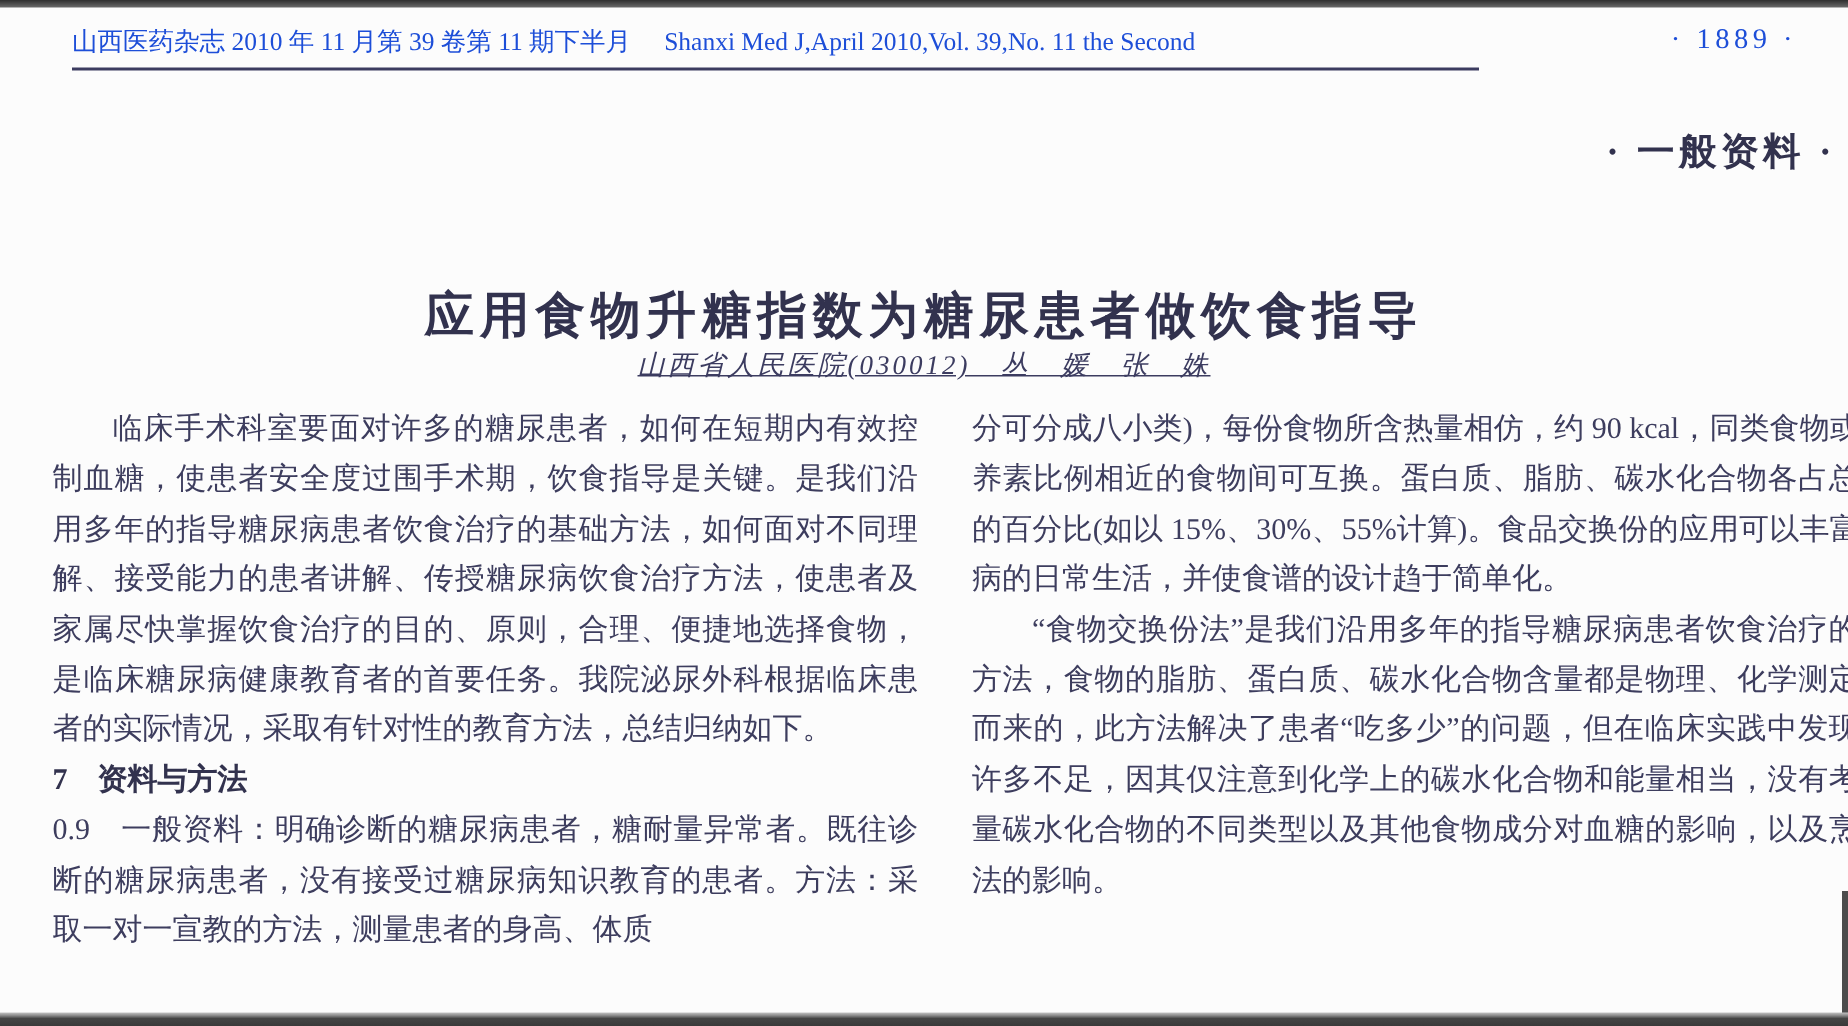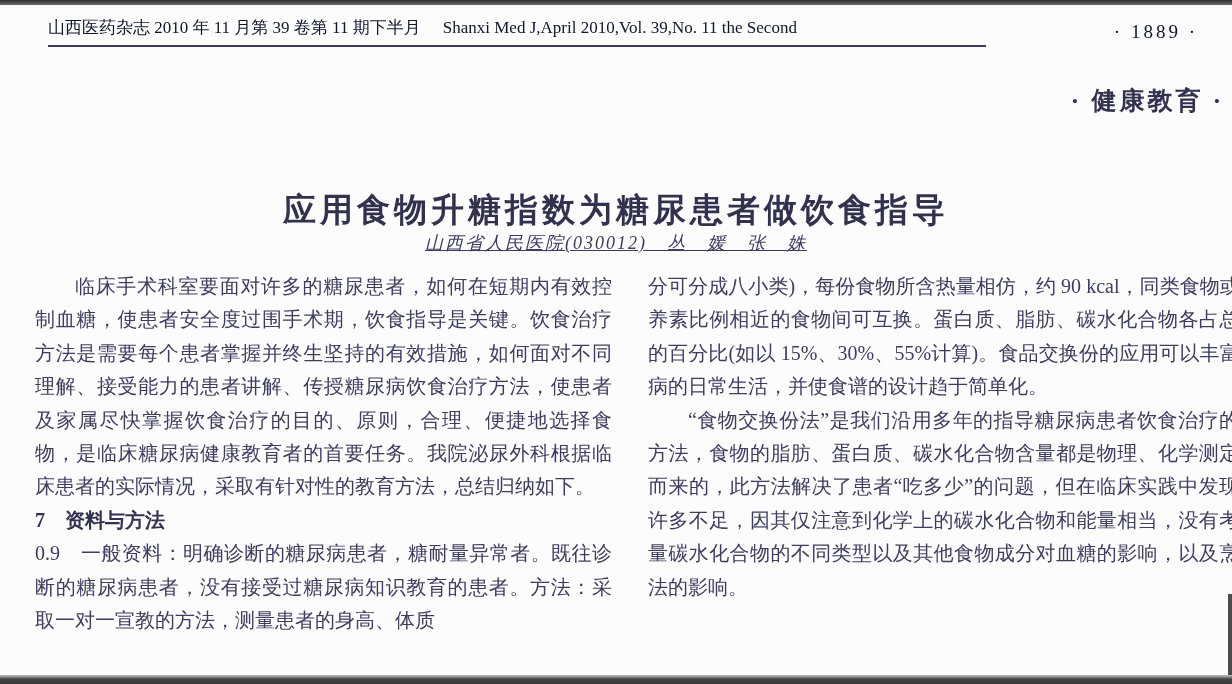--- a/index.html
+++ b/index.html
@@ -25,23 +25,23 @@
     position: absolute; bottom: 0; left: 0; right: 0; height: 9px;
     background: linear-gradient(to bottom, #c4c4c4 0px, #8a8a8a 2px, #454545 4px, #3a3a3a 100%);
   }
   .edge-right {
     position: absolute; right: 0; bottom: 0; width: 4px; height: 90px;
     background: #4c4c4c;
   }
   
   .running-head {
     position: absolute; top: 16px; left: 48px; right: 20px;
-    display: flex; align-items: center;
+    display: flex; align-items: flex-start;
     font-size: 17px;
-    color: #0f172a;
+    color: #1d4ed8;
     gap: 16px;
   }
   .running-head .rule-part {
     display: flex; align-items: baseline; gap: 22px;
     border-bottom: 2px solid #3c3c60;
     padding-bottom: 6px;
     width: 938px;
   }
   .running-head .page-marker {
     margin-left: auto;
@@ -101,29 +101,29 @@
   <div class="edge-top"></div>
 
   <div class="running-head">
     <div class="rule-part">
       <span>山西医药杂志 2010 年 11 月第 39 卷第 11 期下半月</span>
       <span>Shanxi Med J,April 2010,Vol. 39,No. 11 the Second</span>
     </div>
     <span class="page-marker">· 1889 ·</span>
   </div>
 
-  <div class="section-label">· 健康教育 ·</div>
+  <div class="section-label">· 一般资料 ·</div>
 
   <h1 class="article-title">应用食物升糖指数为糖尿患者做饮食指导</h1>
 
   <div class="byline">山西省人民医院(030012)　丛　媛　张　姝</div>
 
   <div class="columns">
     <div class="col col-left">
-      <p class="indent">临床手术科室要面对许多的糖尿患者，如何在短期内有效控制血糖，使患者安全度过围手术期，饮食指导是关键。饮食治疗方法是需要每个患者掌握并终生坚持的有效措施，如何面对不同理解、接受能力的患者讲解、传授糖尿病饮食治疗方法，使患者及家属尽快掌握饮食治疗的目的、原则，合理、便捷地选择食物，是临床糖尿病健康教育者的首要任务。我院泌尿外科根据临床患者的实际情况，采取有针对性的教育方法，总结归纳如下。</p>
+      <p class="indent">临床手术科室要面对许多的糖尿患者，如何在短期内有效控制血糖，使患者安全度过围手术期，饮食指导是关键。是我们沿用多年的指导糖尿病患者饮食治疗的基础方法，如何面对不同理解、接受能力的患者讲解、传授糖尿病饮食治疗方法，使患者及家属尽快掌握饮食治疗的目的、原则，合理、便捷地选择食物，是临床糖尿病健康教育者的首要任务。我院泌尿外科根据临床患者的实际情况，采取有针对性的教育方法，总结归纳如下。</p>
       <p class="sec-heading">7　资料与方法</p>
       <p>0.9　一般资料：明确诊断的糖尿病患者，糖耐量异常者。既往诊断的糖尿病患者，没有接受过糖尿病知识教育的患者。方法：采取一对一宣教的方法，测量患者的身高、体质</p>
     </div>
     <div class="col col-right">
       <p>分可分成八小类)，每份食物所含热量相仿，约 90 kcal，同类食物或含营养素比例相近的食物间可互换。蛋白质、脂肪、碳水化合物各占总热量的百分比(如以 15%、30%、55%计算)。食品交换份的应用可以丰富糖尿病的日常生活，并使食谱的设计趋于简单化。</p>
       <p class="indent">“食物交换份法”是我们沿用多年的指导糖尿病患者饮食治疗的基础方法，食物的脂肪、蛋白质、碳水化合物含量都是物理、化学测定计算而来的，此方法解决了患者“吃多少”的问题，但在临床实践中发现存在许多不足，因其仅注意到化学上的碳水化合物和能量相当，没有考虑等量碳水化合物的不同类型以及其他食物成分对血糖的影响，以及烹调方法的影响。</p>
     </div>
   </div>
 
   <div class="edge-right"></div>

